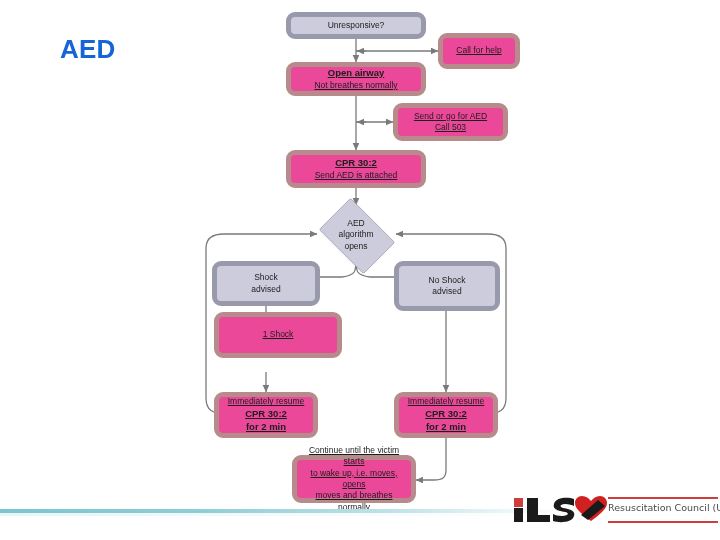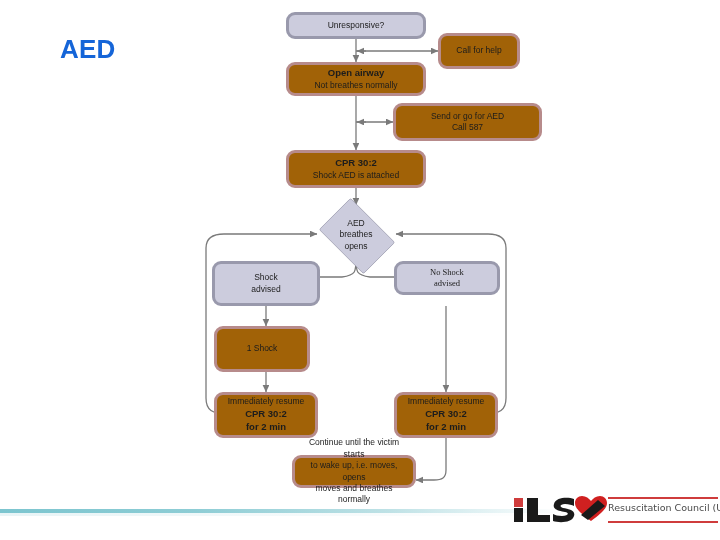--- a/index.html
+++ b/index.html
@@ -21,30 +21,30 @@
   }
 
   
   #chart{position:absolute;left:190px;top:0px;width:340px;height:500px;}
   #chart svg{position:absolute;left:0;top:0;}
 
   .node{
     position:absolute;
     box-sizing:border-box;
     border-radius:9px;
-    border:3px solid #8b5cf6;
+    border:5px solid #8b5cf6;
     display:flex;flex-direction:column;
     align-items:center;justify-content:center;
     text-align:center;
     color:#1c1c1c;
     font-size:8.5px;
     line-height:1.35;
     padding:2px 4px;
   }
-  .pink{background:#a16207;border-color:#b78b8b;}
+  .pink{background:#ec4899;border-color:#b78b8b;text-decoration:underline;}
   .lav{background:#ccccdd;border-color:#9999ac;}
   .node .l1{display:block;}
   .node .strong{font-weight:bold;font-size:9.5px;}
 
   
   .diamond{
     position:absolute;
     display:flex;align-items:center;justify-content:center;
     text-align:center;
     color:#1c1c1c;font-size:8.5px;line-height:1.3;
@@ -134,66 +134,66 @@
 
     <div class="node pink" style="left:248px;top:33px;width:82px;height:36px;">
       <span class="l1">Call for help</span>
     </div>
 
     <div class="node pink" style="left:96px;top:62px;width:140px;height:34px;">
       <span class="l1 strong">Open airway</span>
       <span class="l1">Not breathes normally</span>
     </div>
 
-    <div class="node pink" style="left:203px;top:103px;width:149px;height:38px;">
+    <div class="node pink" style="left:203px;top:103px;width:115px;height:38px;">
       <span class="l1">Send or go for AED</span>
-      <span class="l1">Call 587</span>
+      <span class="l1">Call 503</span>
     </div>
 
     <div class="node pink" style="left:96px;top:150px;width:140px;height:38px;">
       <span class="l1 strong">CPR 30:2</span>
-      <span class="l1">Shock AED is attached</span>
+      <span class="l1">Send AED is attached</span>
     </div>
 
     <div class="diamond" style="left:122px;top:204px;width:88px;height:62px;">
       <div class="dshape"></div>
       <div class="dtext">
         <span class="l1">AED</span><br>
-        <span class="l1">breathes</span><br>
+        <span class="l1">algorithm</span><br>
         <span class="l1">opens</span>
       </div>
     </div>
 
     <div class="node lav" style="left:22px;top:261px;width:108px;height:45px;">
       <span class="l1">Shock</span>
       <span class="l1">advised</span>
     </div>
 
-    <div class="node lav" style="left:204px;top:261px;width:106px;height:34px;font-family:Liberation Serif, serif;">
+    <div class="node lav" style="left:204px;top:261px;width:106px;height:50px;">
       <span class="l1">No Shock</span>
       <span class="l1">advised</span>
     </div>
 
-    <div class="node pink" style="left:24px;top:326px;width:96px;height:46px;">
+    <div class="node pink" style="left:24px;top:312px;width:128px;height:46px;">
       <span class="l1">1 Shock</span>
     </div>
 
     <div class="node pink" style="left:24px;top:392px;width:104px;height:46px;">
       <span class="l1">Immediately resume</span>
       <span class="l1 strong">CPR 30:2</span>
       <span class="l1 strong">for 2 min</span>
     </div>
 
     <div class="node pink" style="left:204px;top:392px;width:104px;height:46px;">
       <span class="l1">Immediately resume</span>
       <span class="l1 strong">CPR 30:2</span>
       <span class="l1 strong">for 2 min</span>
     </div>
 
-    <div class="node pink" style="left:102px;top:455px;width:124px;height:33px;">
+    <div class="node pink" style="left:102px;top:455px;width:124px;height:48px;">
       <span class="l1">Continue until the victim starts</span>
       <span class="l1">to wake up, i.e. moves, opens</span>
       <span class="l1">moves and breathes normally</span>
     </div>
 
   </div>
 
   <div id="tealline"></div>
   <div id="tealline2"></div>
 

